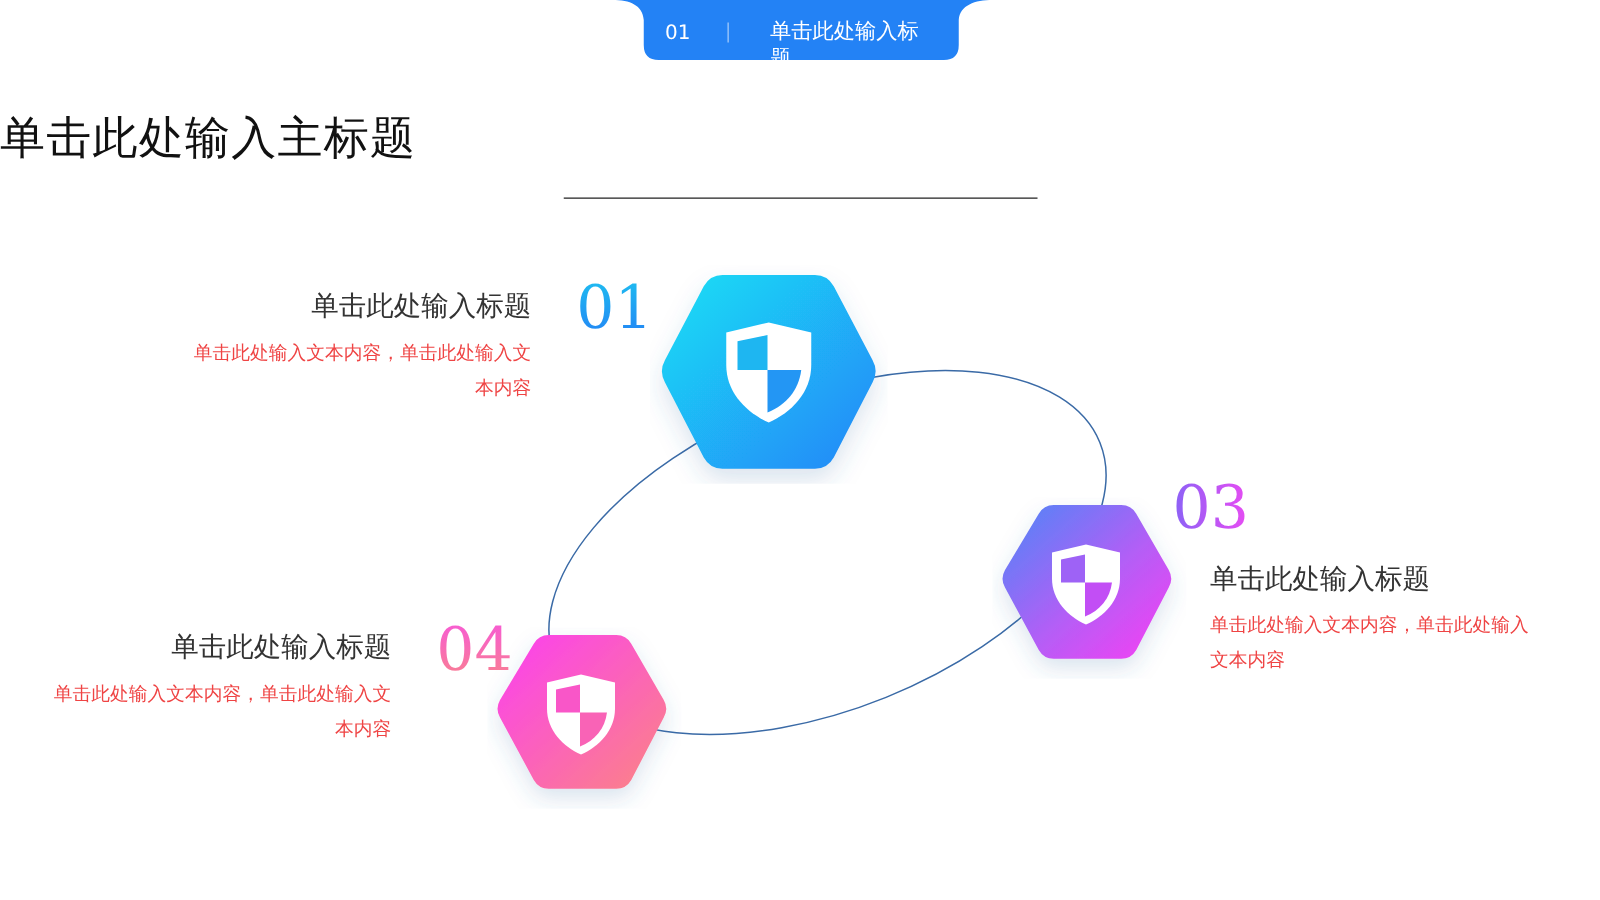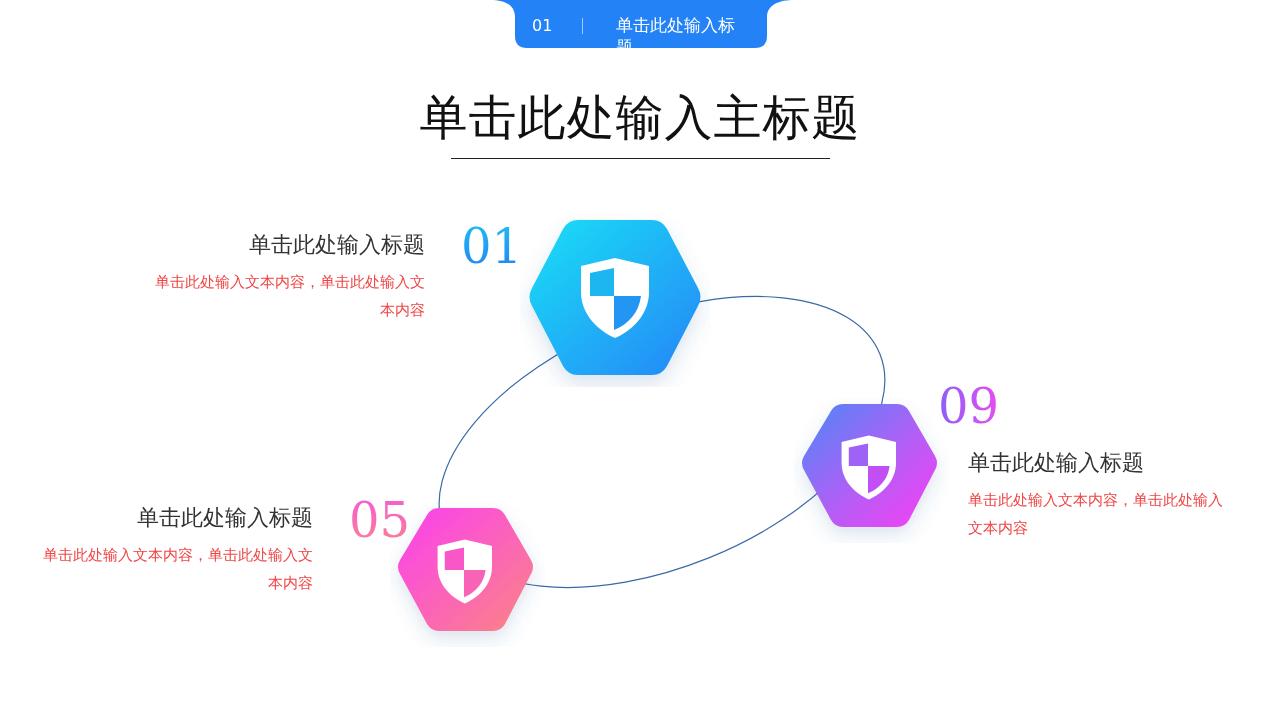--- a/index.html
+++ b/index.html
@@ -5,21 +5,21 @@
   html, body { margin:0; padding:0; }
   body { width:1280px; height:720px; background:#ffffff; position:relative; overflow:hidden;
          font-family:"DejaVu Serif","Liberation Serif",serif; color:#222; }
   .tab { position:absolute; left:490px; top:0; width:304px; height:48px; }
   .tab svg { position:absolute; left:0; top:0; }
   .tab-num { position:absolute; left:42px; top:16px; color:#fff; font-size:16px;
              font-family:"DejaVu Sans","Liberation Sans",sans-serif; }
   .tab-sep { position:absolute; left:92px; top:18px; width:1px; height:16px; background:rgba(255,255,255,0.6); }
   .tab-title { position:absolute; left:126px; top:14px; width:135px; color:#fff; font-size:17px; line-height:22px;
                height:34px; overflow:hidden; }
-  .main-title { position:absolute; left:0; width:1280px; top:86px; text-align:center; font-size:48px; color:#111; letter-spacing:1px; }
+  .main-title { position:absolute; left:0; width:1280px; top:86px; text-align:left; font-size:36px; color:#111; letter-spacing:1px; }
   .title-rule { position:absolute; left:451px; top:158px; width:379px; height:1px; background:#222; }
   .ellipse { position:absolute; left:0; top:0; }
   .hex { position:absolute; }
   .hex svg { display:block; }
   .num { position:absolute; font-size:48px; line-height:48px; font-family:"DejaVu Serif","Liberation Serif",serif;
          -webkit-background-clip:text; background-clip:text; color:transparent; }
   .item-title { position:absolute; font-size:22px; color:#333; }
   .item-desc { position:absolute; font-size:15px; line-height:28px; color:#ef4444;
                font-family:"DejaVu Sans","Liberation Sans",sans-serif; }
   .right { text-align:right; }
@@ -78,21 +78,21 @@
       </filter>
     </defs>
     <path d="M49 6 H103 Q111 6 115 13 L141 58 Q145 65 141 72 L115 122 Q111 129 103 129 H49 Q41 129 37 122 L10 72 Q6 65 10 58 L37 13 Q41 6 49 6 Z" fill="url(#g2)" filter="url(#sh2)"></path>
     <g transform="translate(46,36) scale(0.8)">
       <path d="M36 2 L70 10 V36 C70 58 54 74 36 82 C18 74 2 58 2 36 V10 Z" fill="#fff"></path>
       <path d="M11 17 L35 12 V40 H11 Z" fill="#f956c8"></path>
       <path d="M35 40 H62 C60 56 50 68 35 74 Z" fill="#f963b6"></path>
     </g>
   </svg>
 </div>
-<div class="num" style="left:349px;top:496px;background-image:linear-gradient(180deg,#f75ad6,#f98090);">05</div>
+<div class="num" style="left:349px;top:496px;background-image:linear-gradient(180deg,#f75ad6,#f98090);">04</div>
 <div class="item-title right" style="left:20px;width:293px;top:503px;">单击此处输入标题</div>
 <div class="item-desc right" style="left:40px;width:273px;top:541px;">单击此处输入文本内容，单击此处输入文本内容</div>
 
 <div class="hex" style="left:794px;top:398px;">
   <svg width="155" height="145" viewBox="0 0 155 145">
     <defs>
       <linearGradient id="g3" x1="0" y1="0" x2="1" y2="1">
         <stop offset="0" stop-color="#4b87f7"></stop>
           <stop offset="0.55" stop-color="#b45ef6"></stop>
           <stop offset="1" stop-color="#f93ef3"></stop>
@@ -102,15 +102,15 @@
       </filter>
     </defs>
     <path d="M49 6 H103 Q111 6 115 13 L141 58 Q145 65 141 72 L115 122 Q111 129 103 129 H49 Q41 129 37 122 L10 72 Q6 65 10 58 L37 13 Q41 6 49 6 Z" fill="url(#g3)" filter="url(#sh3)"></path>
     <g transform="translate(46,36) scale(0.8)">
       <path d="M36 2 L70 10 V36 C70 58 54 74 36 82 C18 74 2 58 2 36 V10 Z" fill="#fff"></path>
       <path d="M11 17 L35 12 V40 H11 Z" fill="#9e62f6"></path>
       <path d="M35 40 H62 C60 56 50 68 35 74 Z" fill="#c24ef5"></path>
     </g>
   </svg>
 </div>
-<div class="num" style="left:938px;top:382px;background-image:linear-gradient(90deg,#8a62f6,#e84cf3);">09</div>
+<div class="num" style="left:938px;top:382px;background-image:linear-gradient(90deg,#8a62f6,#e84cf3);">03</div>
 <div class="item-title" style="left:968px;width:270px;top:448px;">单击此处输入标题</div>
 <div class="item-desc" style="left:968px;width:262px;top:486px;">单击此处输入文本内容，单击此处输入文本内容</div>
 
 </body></html>

